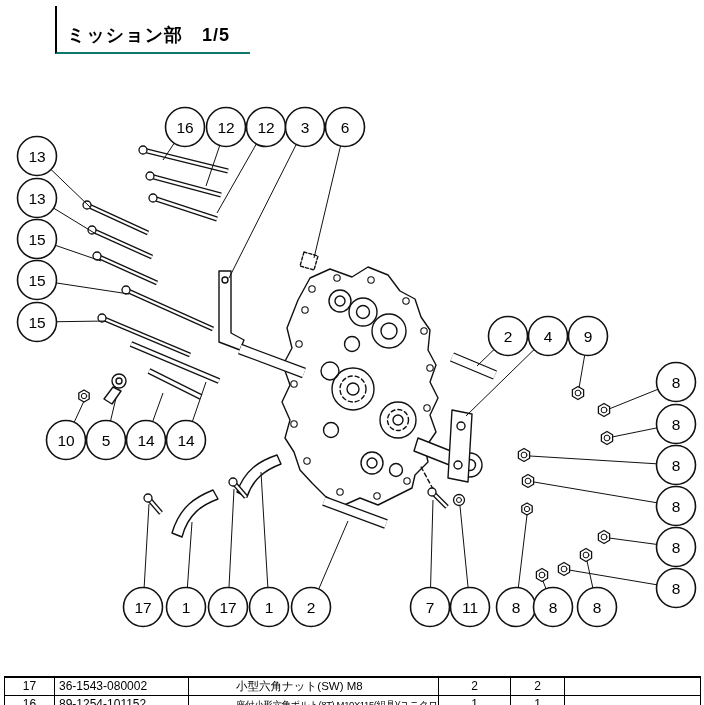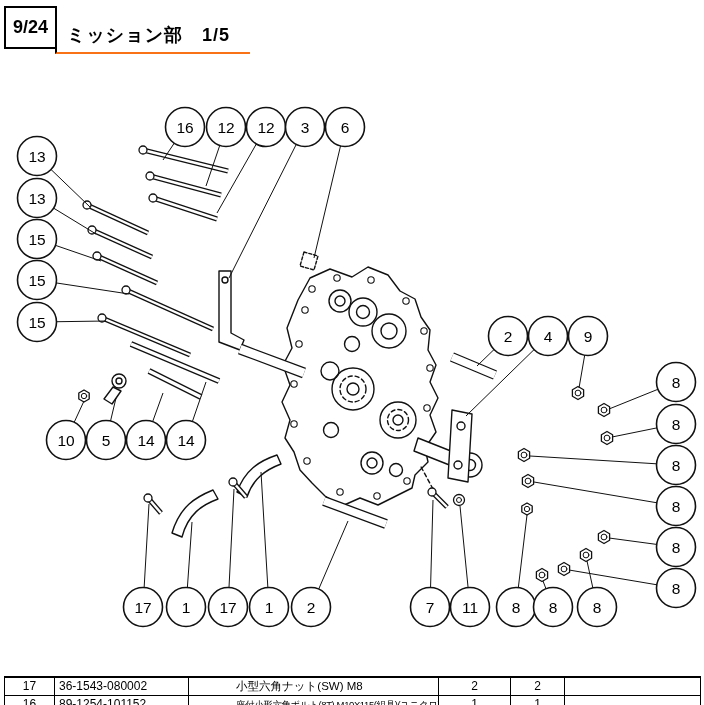--- a/index.html
+++ b/index.html
@@ -2,21 +2,21 @@
 <html><head>
 <meta charset="utf-8">
 <style>
   *{margin:0;padding:0;box-sizing:border-box;}
   html,body{background:#fff;}
   .page{position:relative;width:704px;height:705px;background:#fff;overflow:hidden;
         font-family:"Liberation Sans",sans-serif;color:#000;}
   .diagram-svg{position:absolute;left:0;top:0;width:704px;height:705px;}
   .page-box{position:absolute;left:4px;top:6px;width:53px;height:43px;border:2px solid #000;
             display:flex;align-items:center;justify-content:center;font-weight:bold;font-size:18px;background:#fff;}
-  .title-wrap{position:absolute;left:55px;top:6px;height:48px;border-left:2px solid #000;border-bottom:2px solid #f97316;
+  .title-wrap{position:absolute;left:55px;top:6px;height:48px;border-left:2px solid #000;border-bottom:2px solid #0f766e;
               display:flex;align-items:flex-end;padding:0 20px 5px 10px;background:transparent;}
   .title-text{font-weight:bold;font-size:18px;letter-spacing:1px;white-space:nowrap;}
   table.parts-table{position:absolute;left:4px;top:676px;width:696px;border-collapse:collapse;table-layout:fixed;background:#fff;}
   .parts-table td{border:1px solid #000;height:17px;line-height:17px;padding:0 4px;font-size:12px;
                   white-space:nowrap;overflow:hidden;}
   .parts-table tr:first-child td{border-top:2px solid #000;}
   .parts-table td.c{text-align:center;padding:0 2px;}
   .parts-table td.desc{font-size:11.5px;padding-left:47px;}
   .parts-table tr:nth-child(2) td.desc{font-size:9.5px;letter-spacing:-0.4px;}
   .balloon-text{font-family:"Liberation Sans",sans-serif;font-size:15.5px;fill:#000;}
@@ -335,21 +335,20 @@
           <circle cx="553" cy="607" r="19.5" fill="#fff" stroke="#111" stroke-width="1.6"></circle>
           <text x="553" y="612.5" text-anchor="middle" class="balloon-text">8</text>
         </g>
         <g>
           <circle cx="597" cy="607" r="19.5" fill="#fff" stroke="#111" stroke-width="1.6"></circle>
           <text x="597" y="612.5" text-anchor="middle" class="balloon-text">8</text>
         </g>
       </g>
   </svg>
 
-  <div class="page-box">9/24</div>
   <div class="title-wrap">
     <span class="title-text">ミッション部　1/5</span>
   </div>
 
   <table class="parts-table">
     <colgroup>
       <col style="width:50px">
         <col style="width:134px">
         <col style="width:250px">
       <col style="width:72px">

